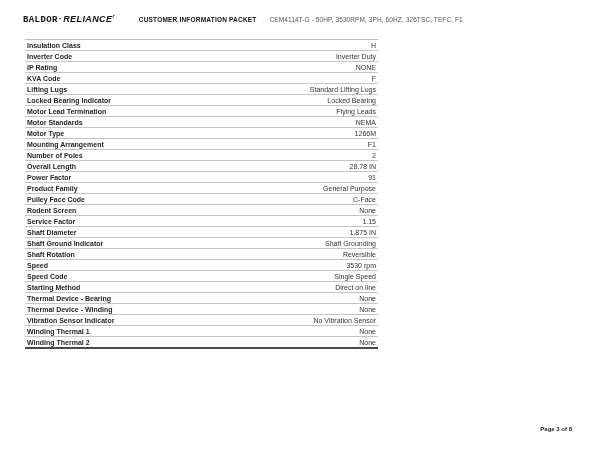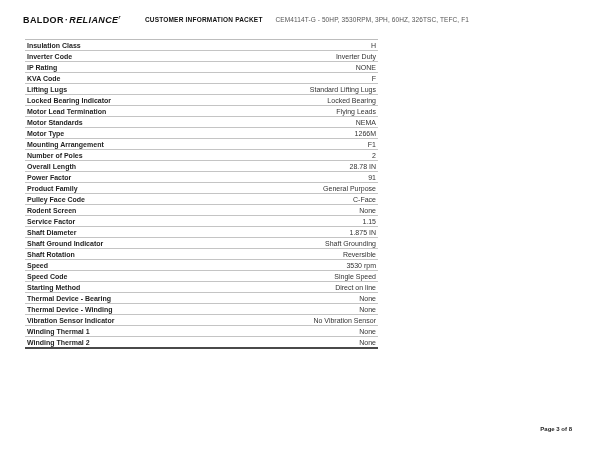--- a/index.html
+++ b/index.html
@@ -28,21 +28,21 @@
     align-items: center;
   }
   .logo {
     font-size: 9px;
     font-weight: bold;
     color: #111111;
     white-space: nowrap;
     letter-spacing: 0.4px;
   }
   .logo .baldor {
-    font-family: Liberation Sans, sans-serif;
+    font-family: Liberation Mono, monospace;
     font-weight: bold;
   }
   .logo .dot {
     padding: 0 1px;
   }
   .logo .reliance {
     font-style: italic;
     font-weight: bold;
     text-align: center;
   }

